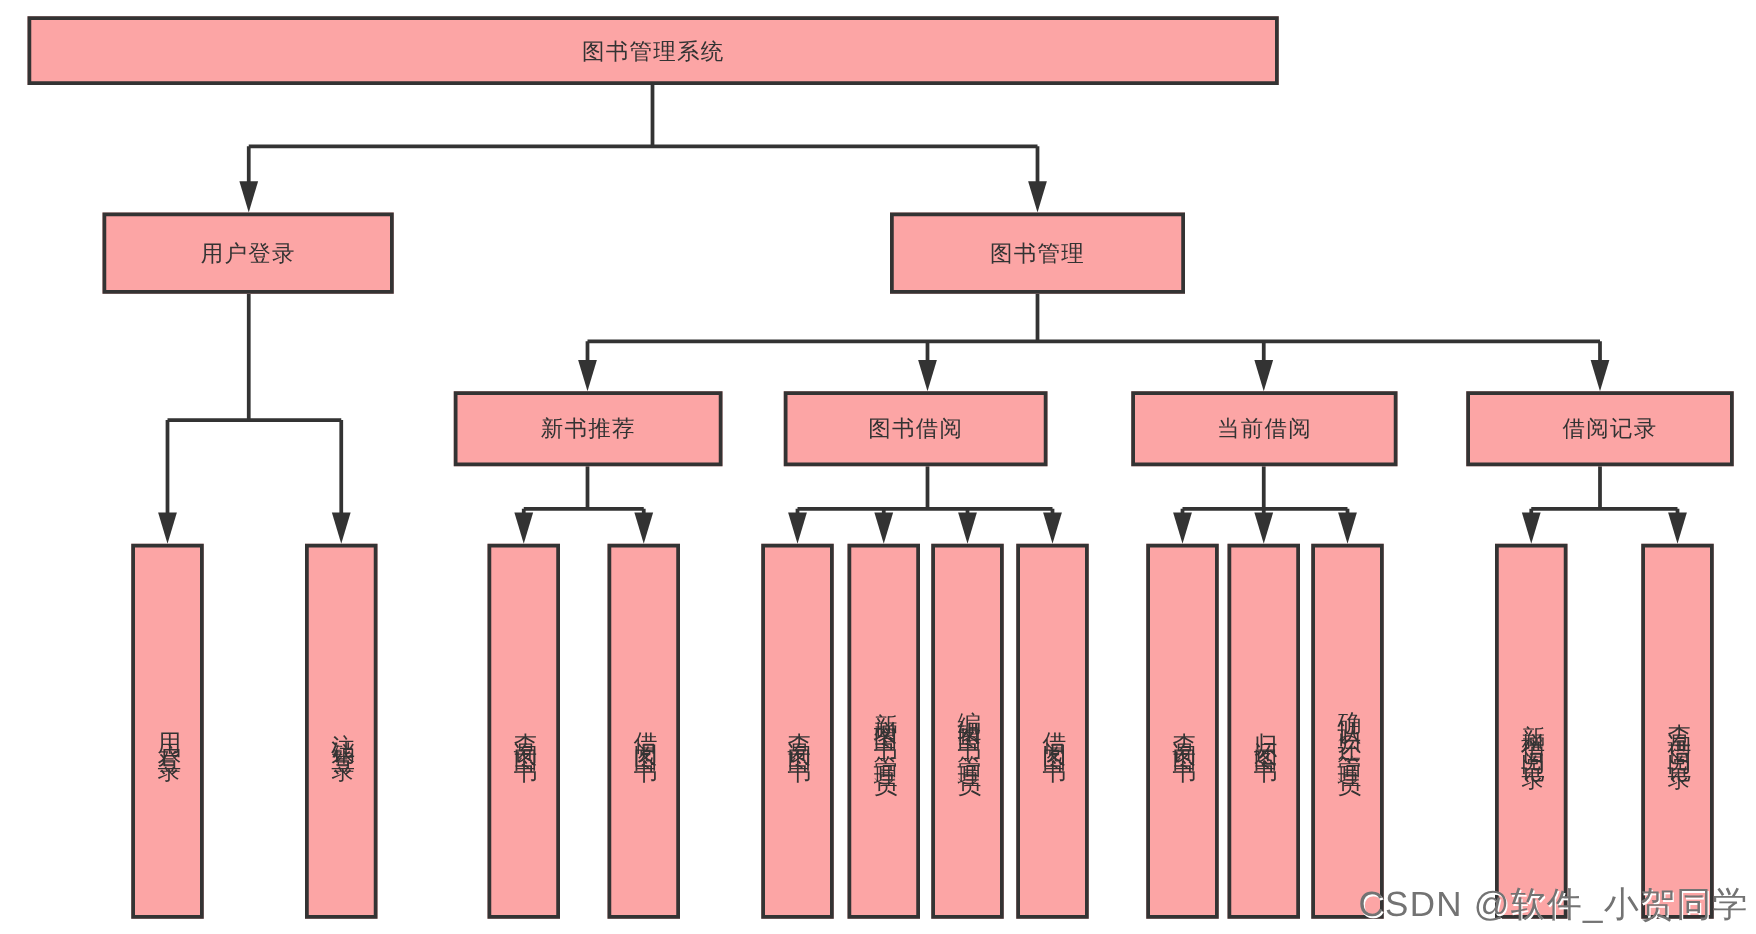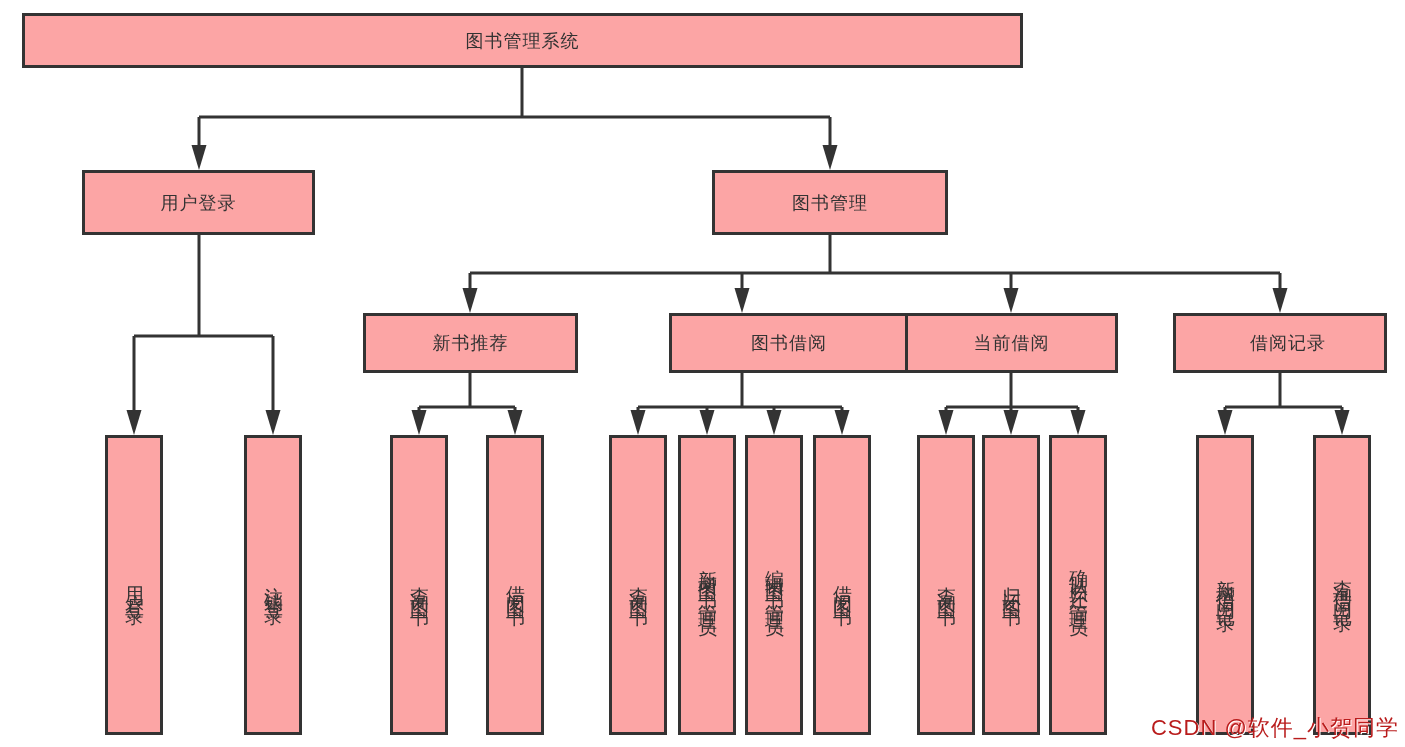--- a/index.html
+++ b/index.html
@@ -34,22 +34,22 @@
     text-orientation: mixed;
     font-size: 19px;
     line-height: 1.1;
     letter-spacing: 7px;
     white-space: nowrap;
   }
   .watermark {
     position: absolute;
     right: 6px;
     bottom: 4px;
-    font-size: 22px;
-    color: #b91c1c;
+    font-size: 28px;
+    color: #737373;
     letter-spacing: 1px;
     text-shadow: 1px 1px 0 #ffffff;
     pointer-events: none;
   }
 </style>
 </head>
 <body>
 
 <div class="canvas">
 
@@ -95,21 +95,21 @@
       <use href="#arrow" x="1342" y="435"></use>
     </g>
   </svg>
 
   <div class="node" style="left:22px; top:13px; width:1001px; height:55px;">图书管理系统</div>
 
   <div class="node" style="left:82px; top:170px; width:233px; height:65px;">用户登录</div>
   <div class="node" style="left:363px; top:313px; width:215px; height:60px;">新书推荐</div>
 
   <div class="node" style="left:712px; top:170px; width:236px; height:65px;">图书管理</div>
-  <div class="node" style="left:669px; top:313px; width:240px; height:60px;">图书借阅</div>
+  <div class="node" style="left:627px; top:313px; width:211px; height:60px;">图书借阅</div>
   <div class="node" style="left:905px; top:313px; width:213px; height:60px;font-family:Liberation Serif, serif;">当前借阅</div>
   <div class="node" style="left:1173px; top:313px; width:214px; height:60px;padding-left:16px;">借阅记录</div>
 
   <div class="node leaf" style="left:105px; top:435px; width:58px; height:300px;">
     <span class="vtext">用户登录</span>
   </div>
   <div class="node leaf" style="left:244px; top:435px; width:58px; height:300px;">
     <span class="vtext">注销登录</span>
   </div>
 

